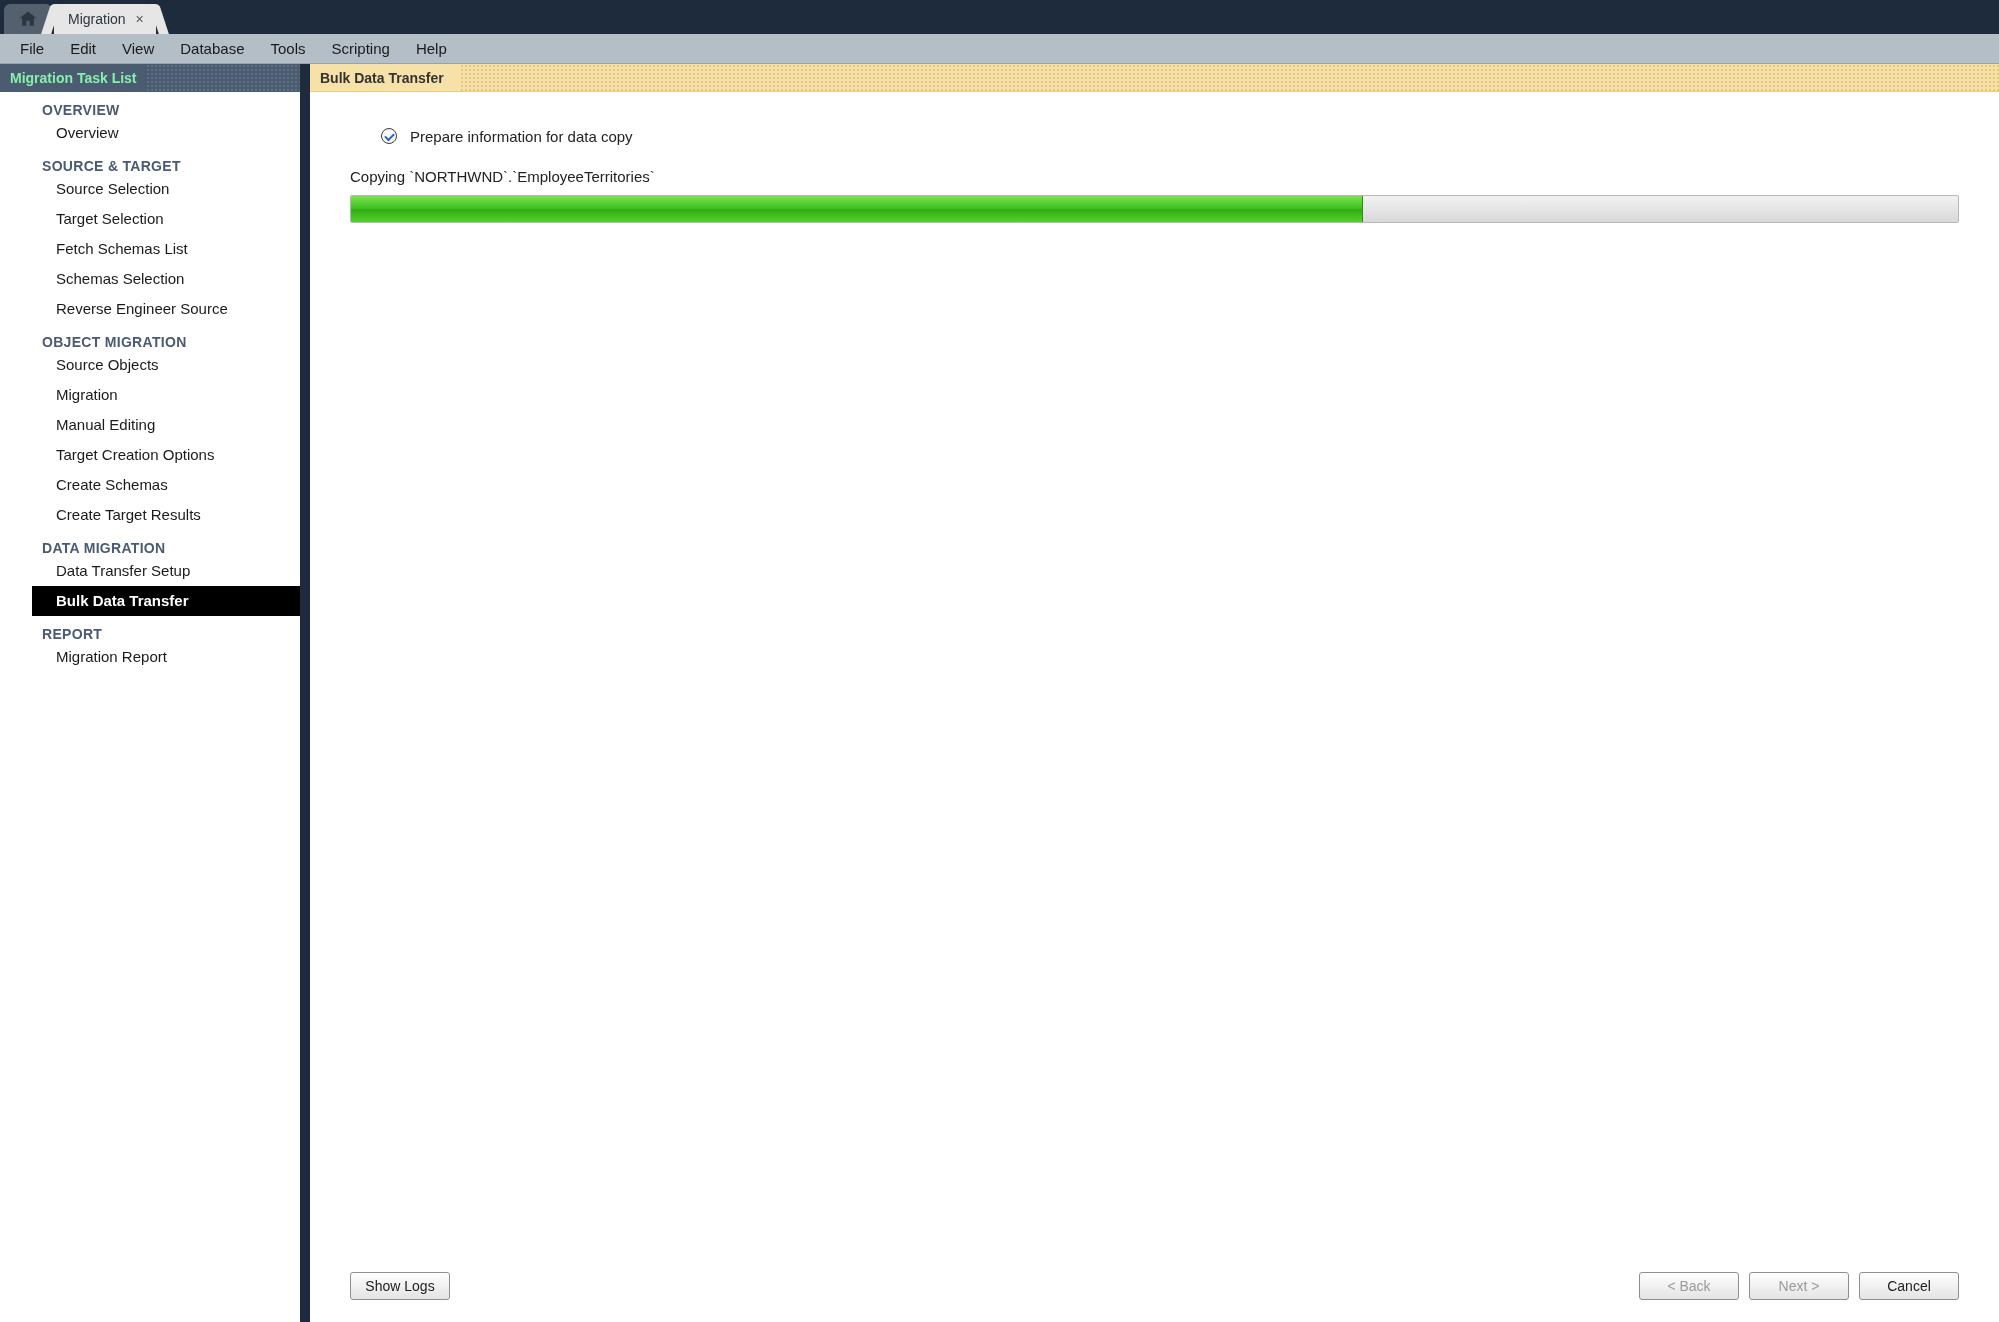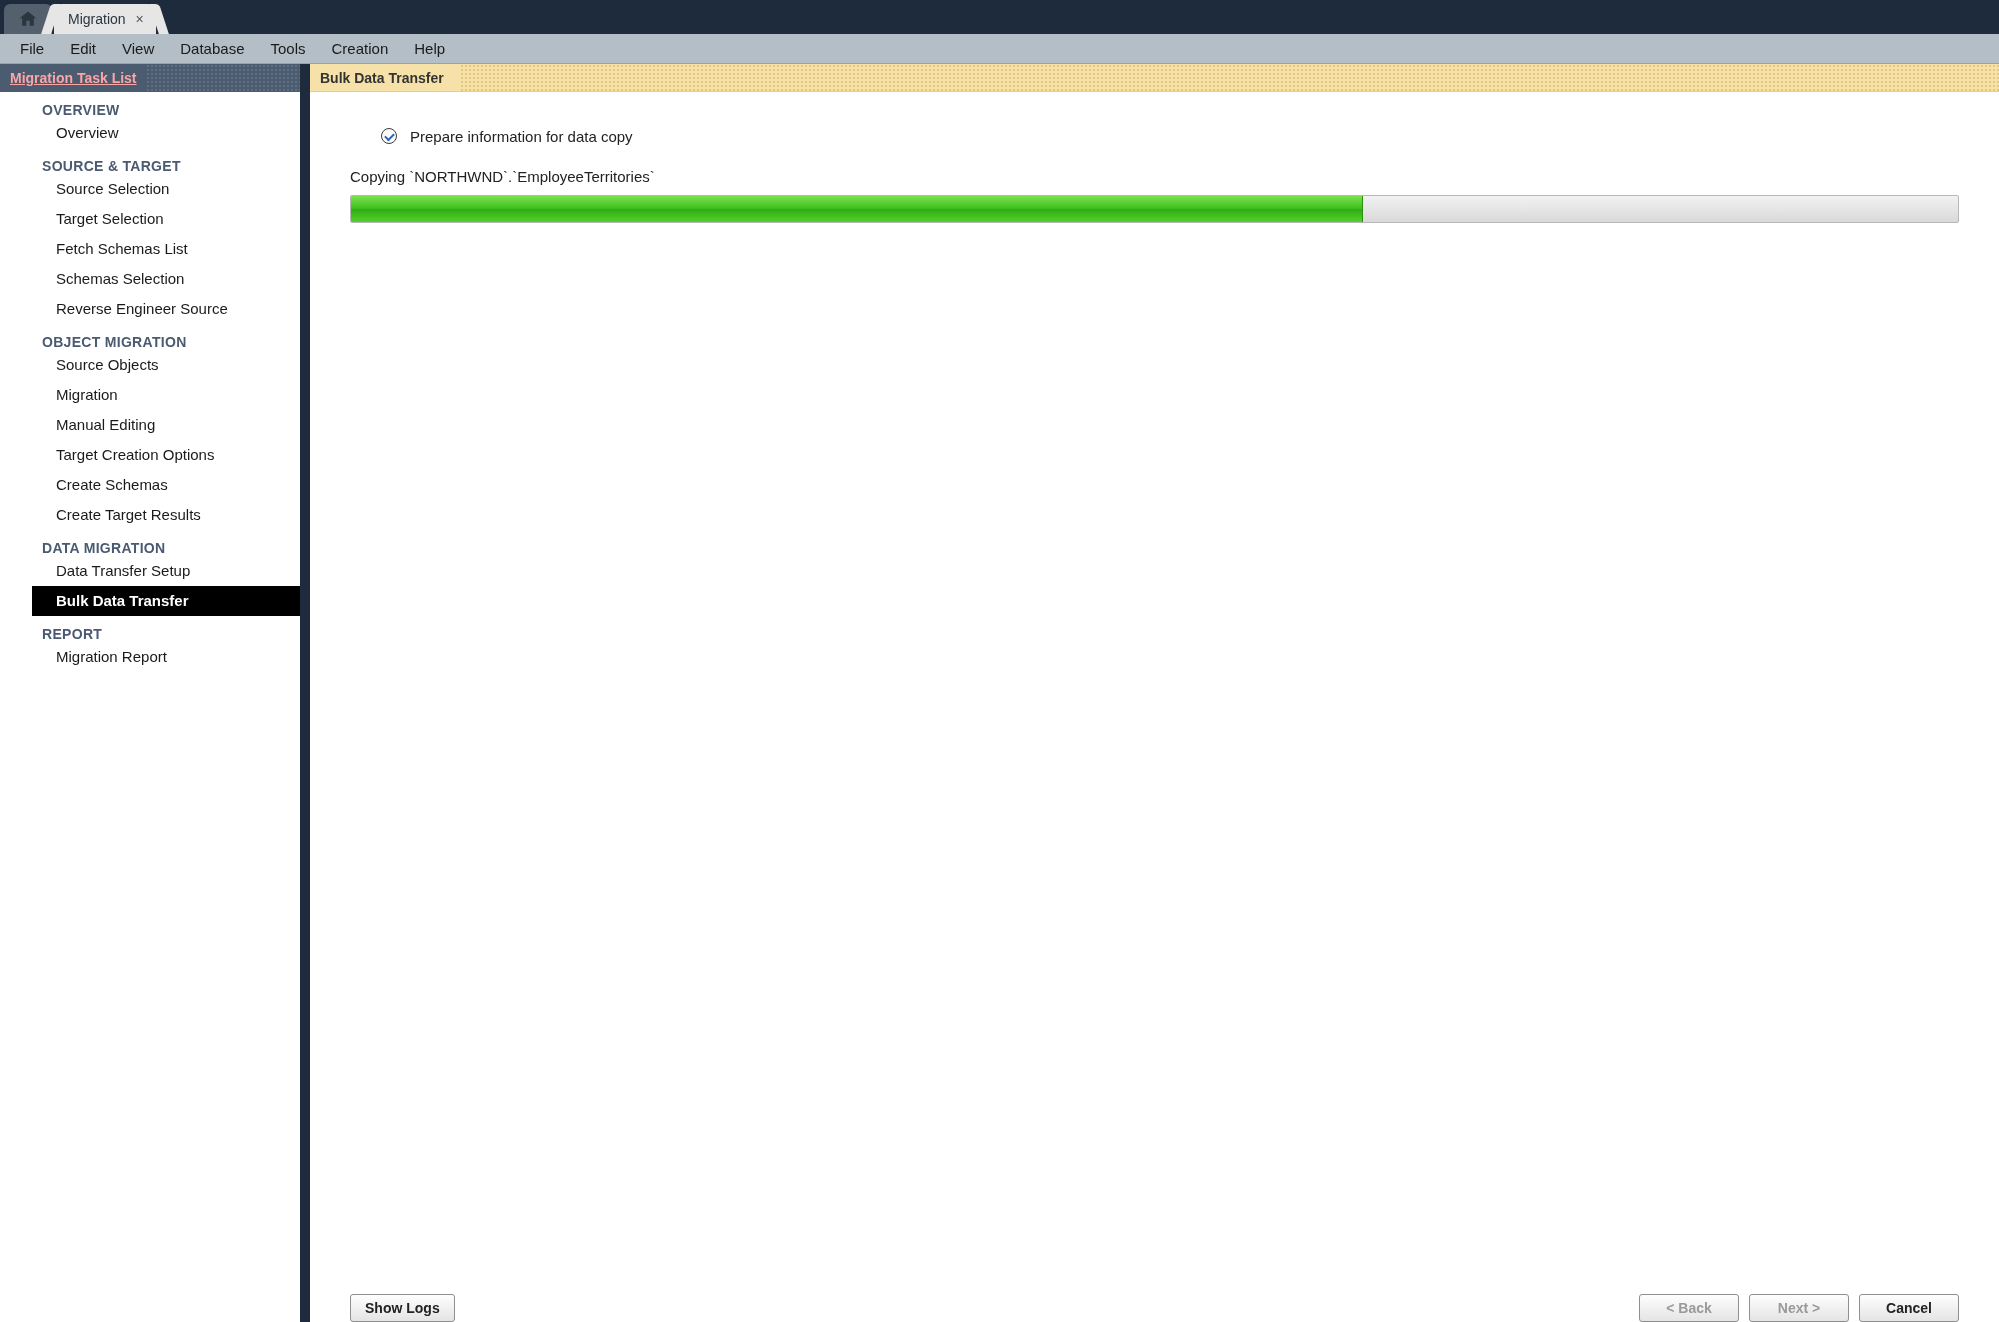--- a/index.html
+++ b/index.html
@@ -83,28 +83,27 @@
   .sidebar {
     width: 300px;
     display: flex;
     flex-direction: column;
     background: #ffffff;
     margin: 0;
   }
   .sidebar-header {
     height: 28px;
     background: #4b5c71;
-    color: #fca5a5;
+    color: #86efac;
     font-weight: 600;
     font-size: 14px;
     padding-left: 10px;
     display: flex;
     align-items: center;
     position: relative;
-    text-decoration: underline;
   }
   .sidebar-header::after {
     content: "";
     position: absolute;
     left: 146px; right: 0; top: 0; bottom: 0;
     background-image: radial-gradient(#6d7b8c 1px, transparent 1px);
     background-size: 4px 4px;
     opacity: 0.6;
   }
   .sidebar-body { flex:1; overflow:auto;margin-left:32px; }
@@ -219,24 +218,23 @@
   .progress-fill {
     height: 100%;
     background: linear-gradient(#7de24f,#3dbf1f 48%,#2fae14 52%,#54d12c);
     border-right: 1px solid #2a920f;
   }
 
   
   .footer {
     height: 50px;
     display: flex;
-    align-items: flex-end;
+    align-items: flex-start;
     padding: 0 40px;
     gap: 10px;
-    font-weight: bold;
   }
   .footer .spacer { flex: 1; }
   .btn {
     min-width: 100px;
     height: 28px;
     border: 1px solid #8f8f8f;
     background: linear-gradient(#fefefe,#e4e4e4);
     border-radius: 3px;
     font-size: 14px;
     color: #222;
@@ -261,21 +259,21 @@
     <span class="close-x">×</span>
   </div>
 </div>
 
 <div class="menubar" id="menubar">
     <div class="menu-item">File</div>
     <div class="menu-item">Edit</div>
     <div class="menu-item">View</div>
     <div class="menu-item">Database</div>
     <div class="menu-item">Tools</div>
-    <div class="menu-item">Creation</div>
+    <div class="menu-item">Scripting</div>
     <div class="menu-item">Help</div>
   </div>
 
 <div class="workspace">
 
   <div class="sidebar">
     <div class="sidebar-header">
       <span>Migration Task List</span>
     </div>
     <div class="sidebar-body" id="sidebar-body">

